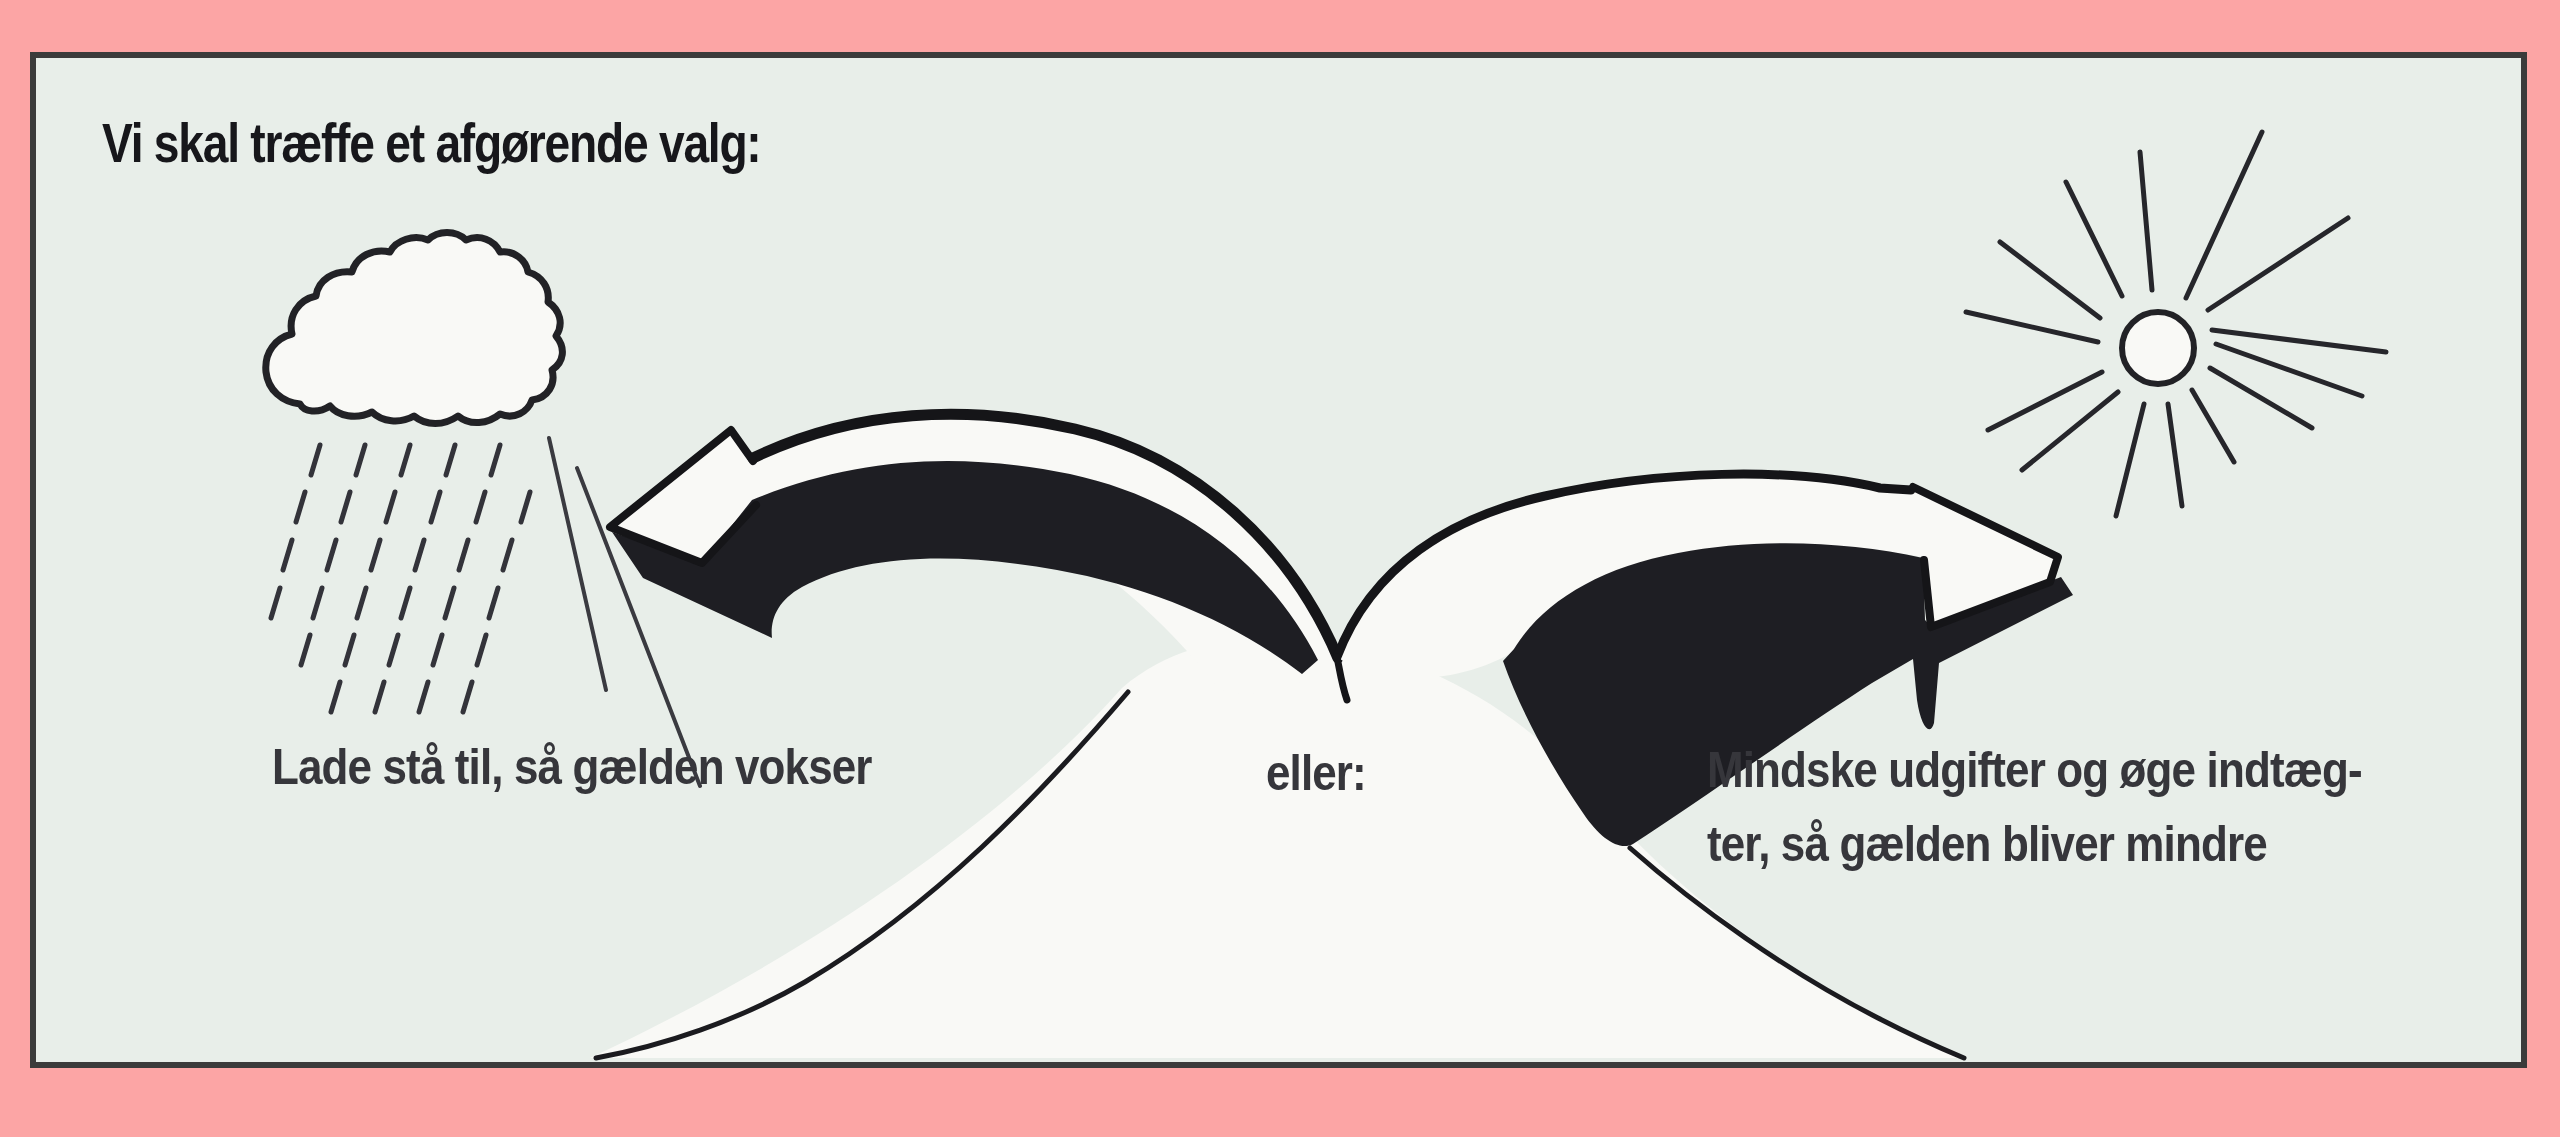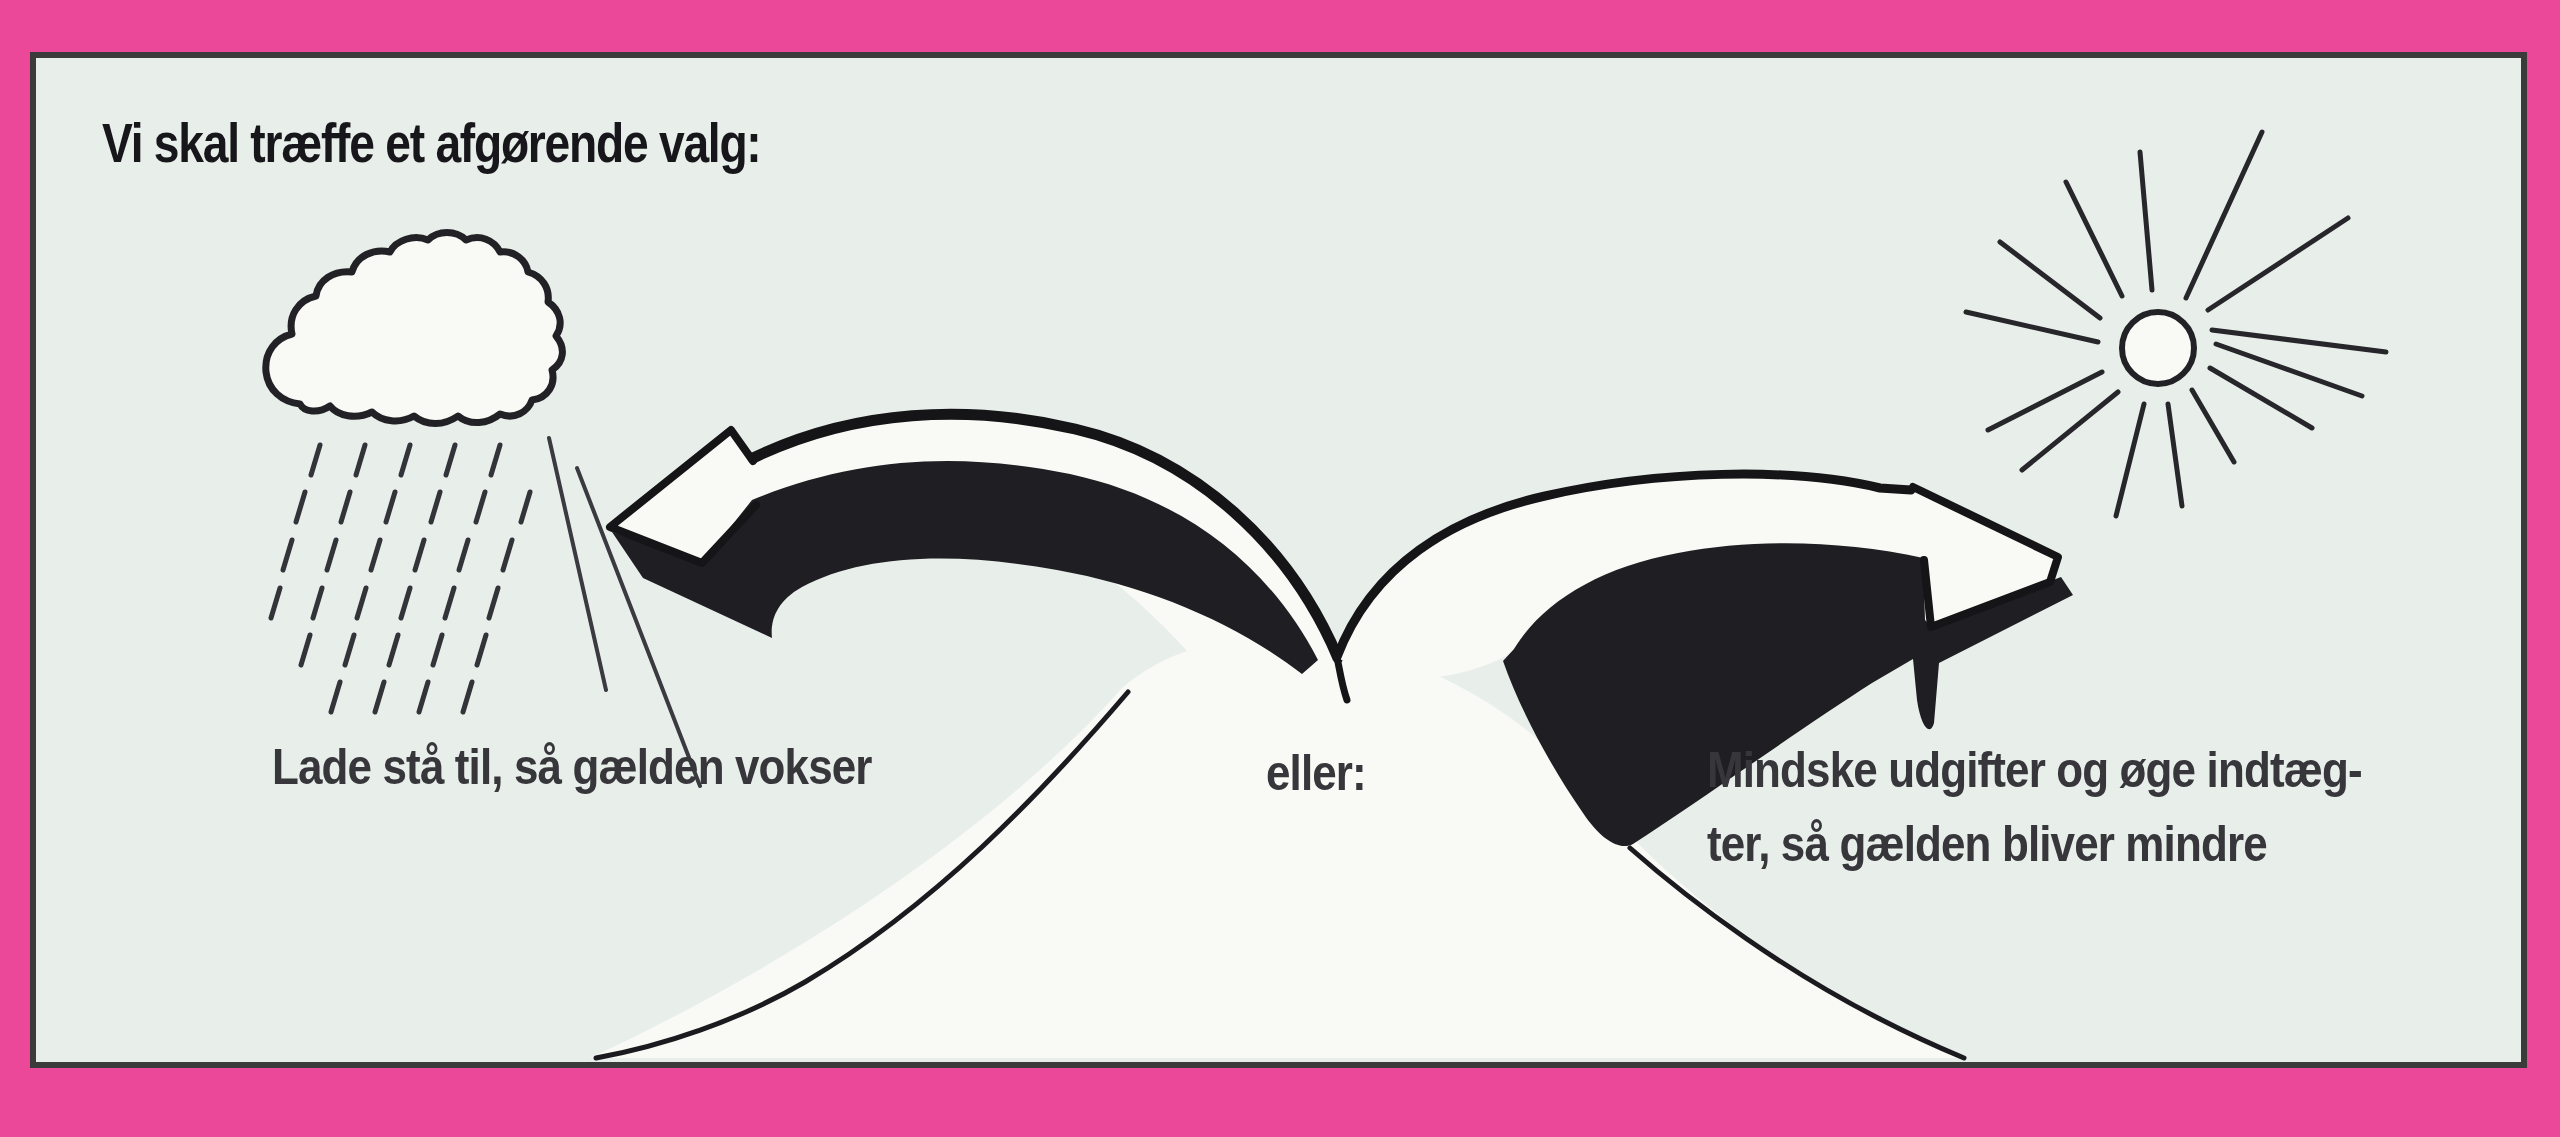--- a/index.html
+++ b/index.html
@@ -1,19 +1,19 @@
 <!DOCTYPE html>
 <html><head>
 <meta charset="utf-8">
 <style>
   html,body{margin:0;padding:0;background:#ffffff;}
   #stage{
     position:relative;
     width:2560px;height:1137px;
-    background:#ec4899;
+    background:#fca5a5;
     overflow:hidden;
     font-family:"Liberation Sans", sans-serif;
   }
   #frame{
     position:absolute;
     left:30px;top:52px;
     width:2485px;height:1004px;
     background:#e8eee9;
     border:6px solid #3b3b3b;
   }

